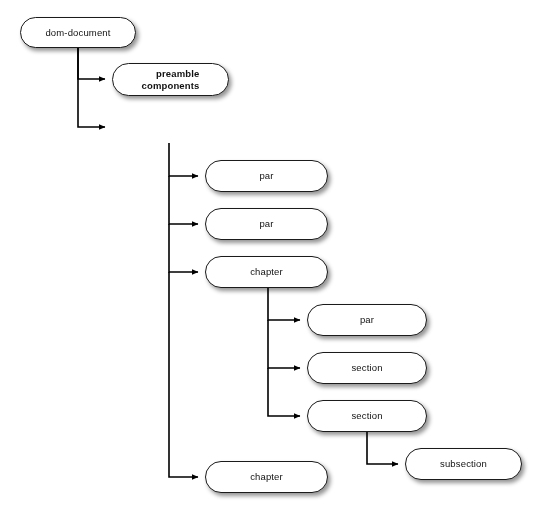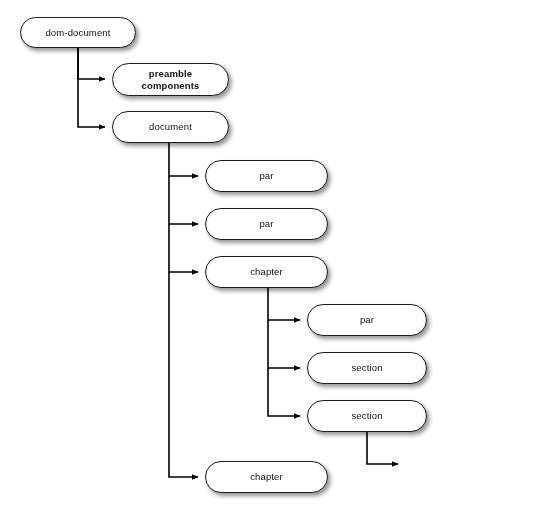--- a/index.html
+++ b/index.html
@@ -28,21 +28,21 @@
   }
   .node {
     position: absolute;
     box-sizing: border-box;
     background: #ffffff;
     border: 1.4px solid #1b1b1b;
     border-radius: 999px;
     display: flex;
     align-items: center;
     justify-content: center;
-    text-align: center;
+    text-align: right;
     color: #111111;
     font-size: 9.5px;
     line-height: 11.5px;
     letter-spacing: 0.15px;
     box-shadow: 2.5px 3px 4px rgba(0,0,0,0.42);
     z-index: 2;
   }
   .node .node-label {
     display: block;
     padding: 0 6px;
@@ -97,38 +97,38 @@
     </g>
   </svg>
 
   <div class="node" style="left: 20px; top: 17px; width: 116px; height: 31px; background: rgb(255, 255, 255); border-color: rgb(27, 27, 27); color: rgb(17, 17, 17);">
     <span class="node-label">dom-document</span>
   </div>
   <div class="node" style="left: 112px; top: 63px; width: 117px; height: 33px; background: rgb(255, 255, 255); border-color: rgb(27, 27, 27); color: rgb(17, 17, 17); font-weight: bold;">
     <span class="node-label">preamble
 components</span>
   </div>
-  <div class="node" style="left: 112px; top: 111px; width: 117px; height: 32px; background: rgb(255, 255, 255); border-color: rgb(27, 27, 27); color: rgb(17, 17, 17);">
-    <span class="node-label">document</span>
-  </div>
   <div class="node" style="left: 205px; top: 160px; width: 123px; height: 32px; background: rgb(255, 255, 255); border-color: rgb(27, 27, 27); color: rgb(17, 17, 17);">
     <span class="node-label">par</span>
   </div>
   <div class="node" style="left: 205px; top: 208px; width: 123px; height: 32px; background: rgb(255, 255, 255); border-color: rgb(27, 27, 27); color: rgb(17, 17, 17);">
     <span class="node-label">par</span>
   </div>
   <div class="node" style="left: 205px; top: 256px; width: 123px; height: 32px; background: rgb(255, 255, 255); border-color: rgb(27, 27, 27); color: rgb(17, 17, 17);">
     <span class="node-label">chapter</span>
   </div>
   <div class="node" style="left: 307px; top: 304px; width: 120px; height: 32px; background: rgb(255, 255, 255); border-color: rgb(27, 27, 27); color: rgb(17, 17, 17);">
     <span class="node-label">par</span>
   </div>
   <div class="node" style="left: 307px; top: 352px; width: 120px; height: 32px; background: rgb(255, 255, 255); border-color: rgb(27, 27, 27); color: rgb(17, 17, 17);">
     <span class="node-label">section</span>
   </div>
   <div class="node" style="left: 307px; top: 400px; width: 120px; height: 32px; background: rgb(255, 255, 255); border-color: rgb(27, 27, 27); color: rgb(17, 17, 17);">
     <span class="node-label">section</span>
   </div>
+  <div class="node" style="left: 405px; top: 448px; width: 117px; height: 32px; background: rgb(255, 255, 255); border-color: rgb(27, 27, 27); color: rgb(17, 17, 17);">
+    <span class="node-label">subsection</span>
+  </div>
   <div class="node" style="left: 205px; top: 461px; width: 123px; height: 32px; background: rgb(255, 255, 255); border-color: rgb(27, 27, 27); color: rgb(17, 17, 17);">
     <span class="node-label">chapter</span>
   </div>
 
 </div>
 
 </body></html>

